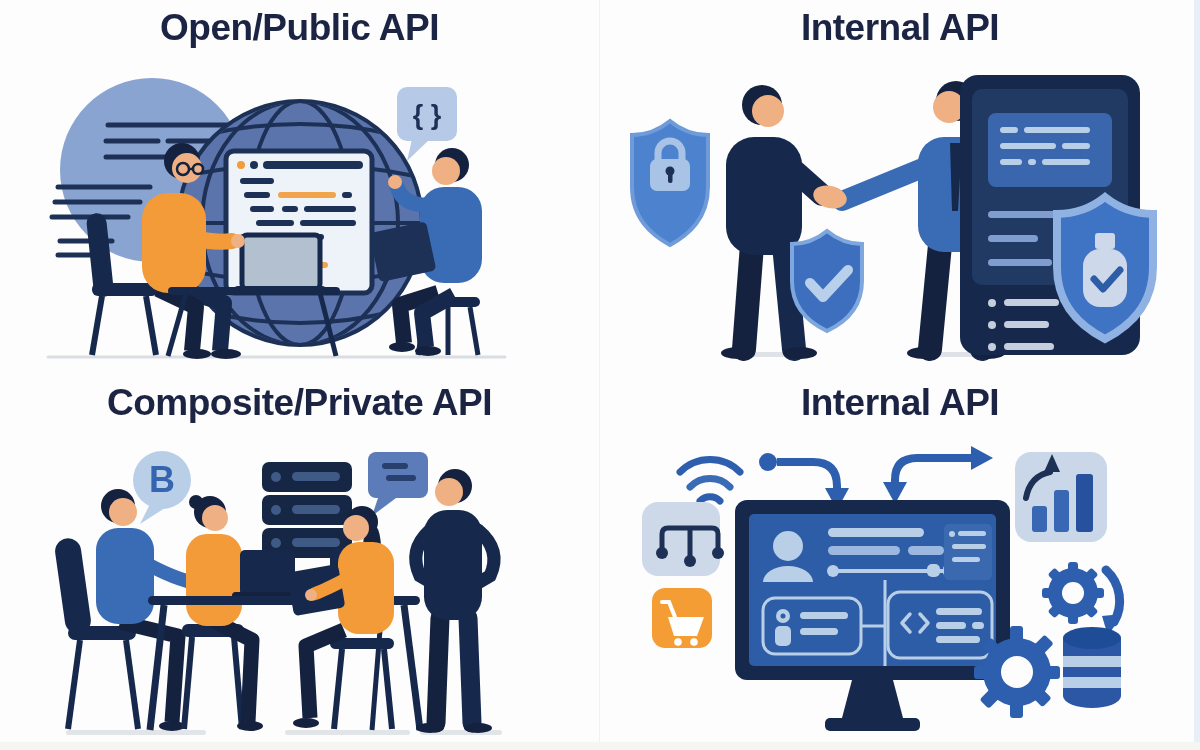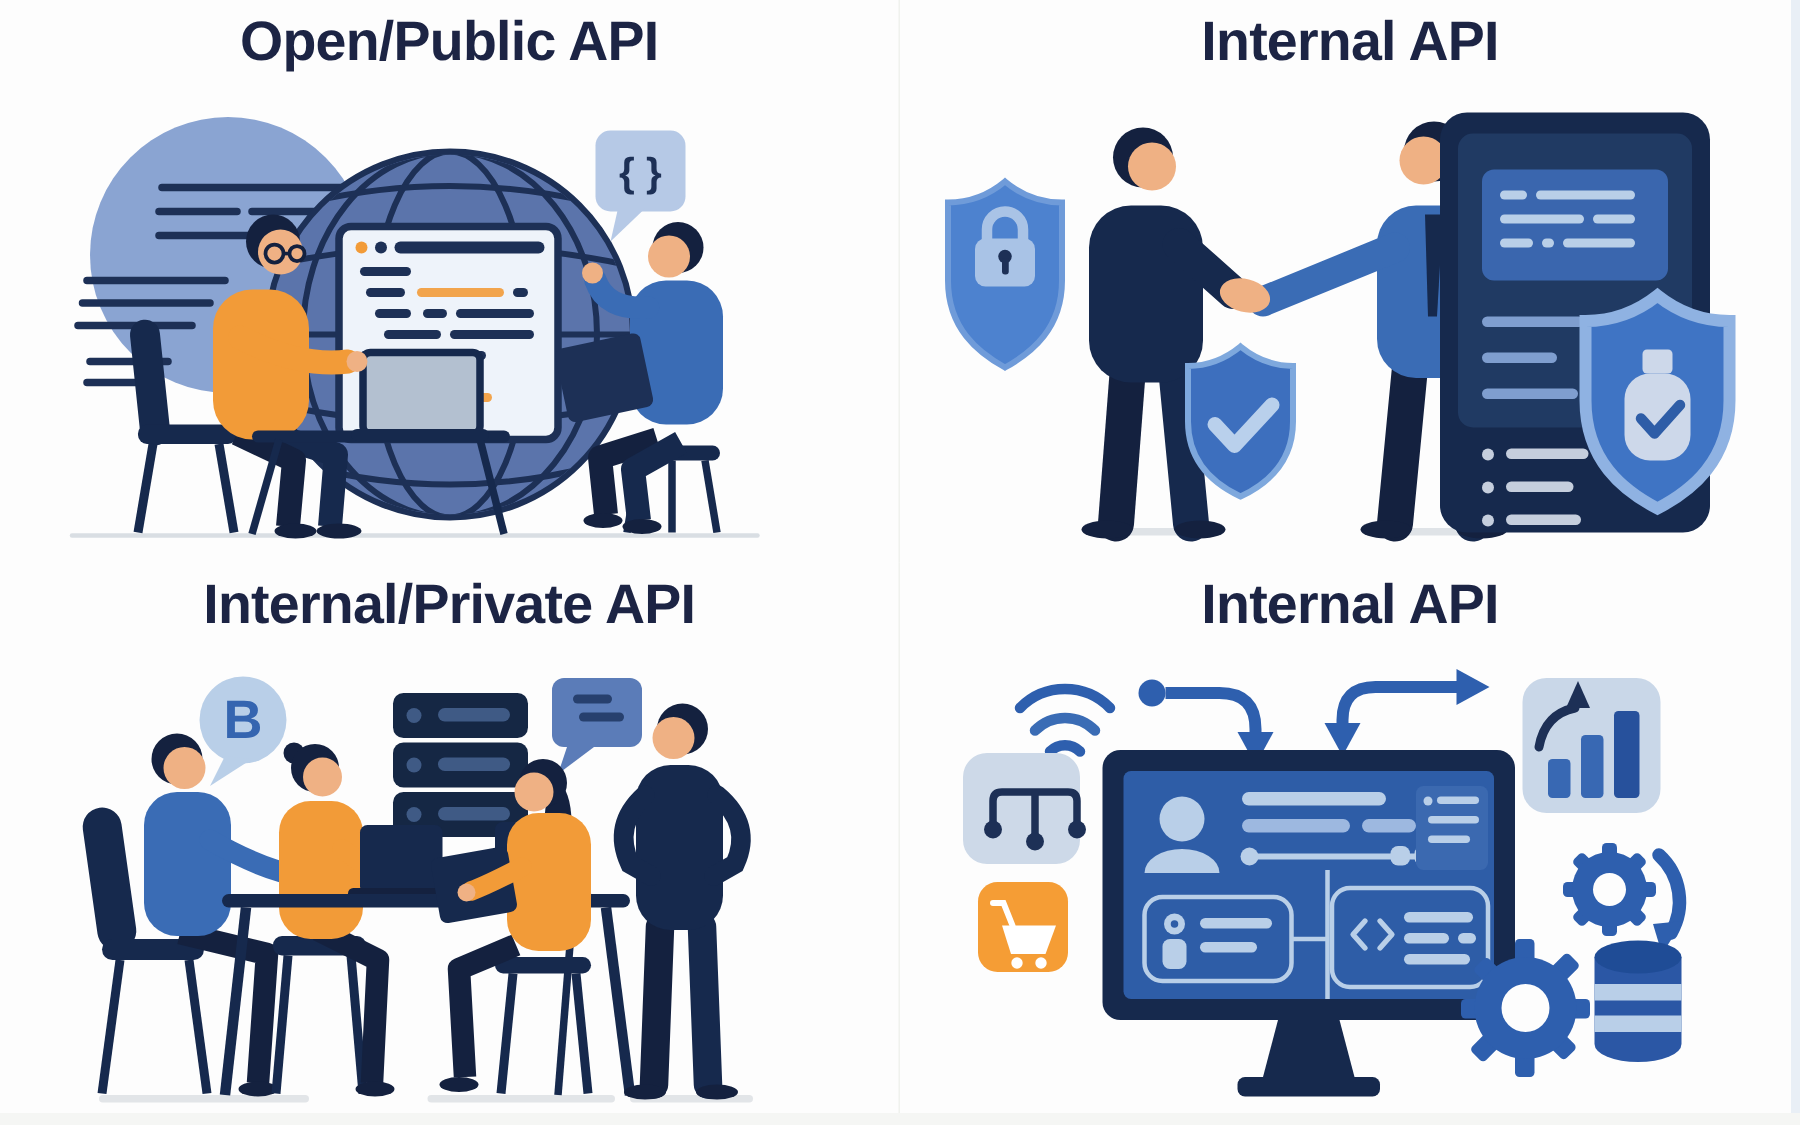--- a/index.html
+++ b/index.html
@@ -235,21 +235,21 @@
         <g>
           <path d="M505 142 C520 154 536 159 553 159 L553 212 C553 252 528 272 505 284 C482 272 457 252 457 212 L457 159 C474 159 490 154 505 142 Z" fill="#3f74c4" stroke="#8fb2e2" stroke-width="8"></path>
           <rect x="495" y="178" width="20" height="16" rx="3" fill="#cdd8ea"></rect>
           <rect x="483" y="194" width="44" height="58" rx="17" fill="#cdd8ea"></rect>
           <path d="M494,224 l9,10 l17,-19" stroke="#2e5da7" stroke-width="7" fill="none" stroke-linecap="round" stroke-linejoin="round"></path>
         </g>
       </svg>
     </section>
 
     <section class="quad left">
-      <div class="quad-title">Internal/Private API</div>
+      <div class="quad-title">Composite/Private API</div>
       <svg class="scene" viewBox="0 0 600 320">
 
         <rect x="66" y="300" width="140" height="5" rx="2.5" fill="#e2e5e8"></rect>
         <rect x="285" y="300" width="125" height="5" rx="2.5" fill="#e2e5e8"></rect>
         <rect x="420" y="300" width="82" height="5" rx="2.5" fill="#e2e5e8"></rect>
 
         <g>
           <circle cx="162" cy="50" r="29" fill="#b9cfe8"></circle>
           <polygon points="150,74 168,76 140,94" fill="#b9cfe8"></polygon>
           <text x="162" y="62" font-size="36" font-weight="bold" fill="#3565b0" text-anchor="middle">B</text>

